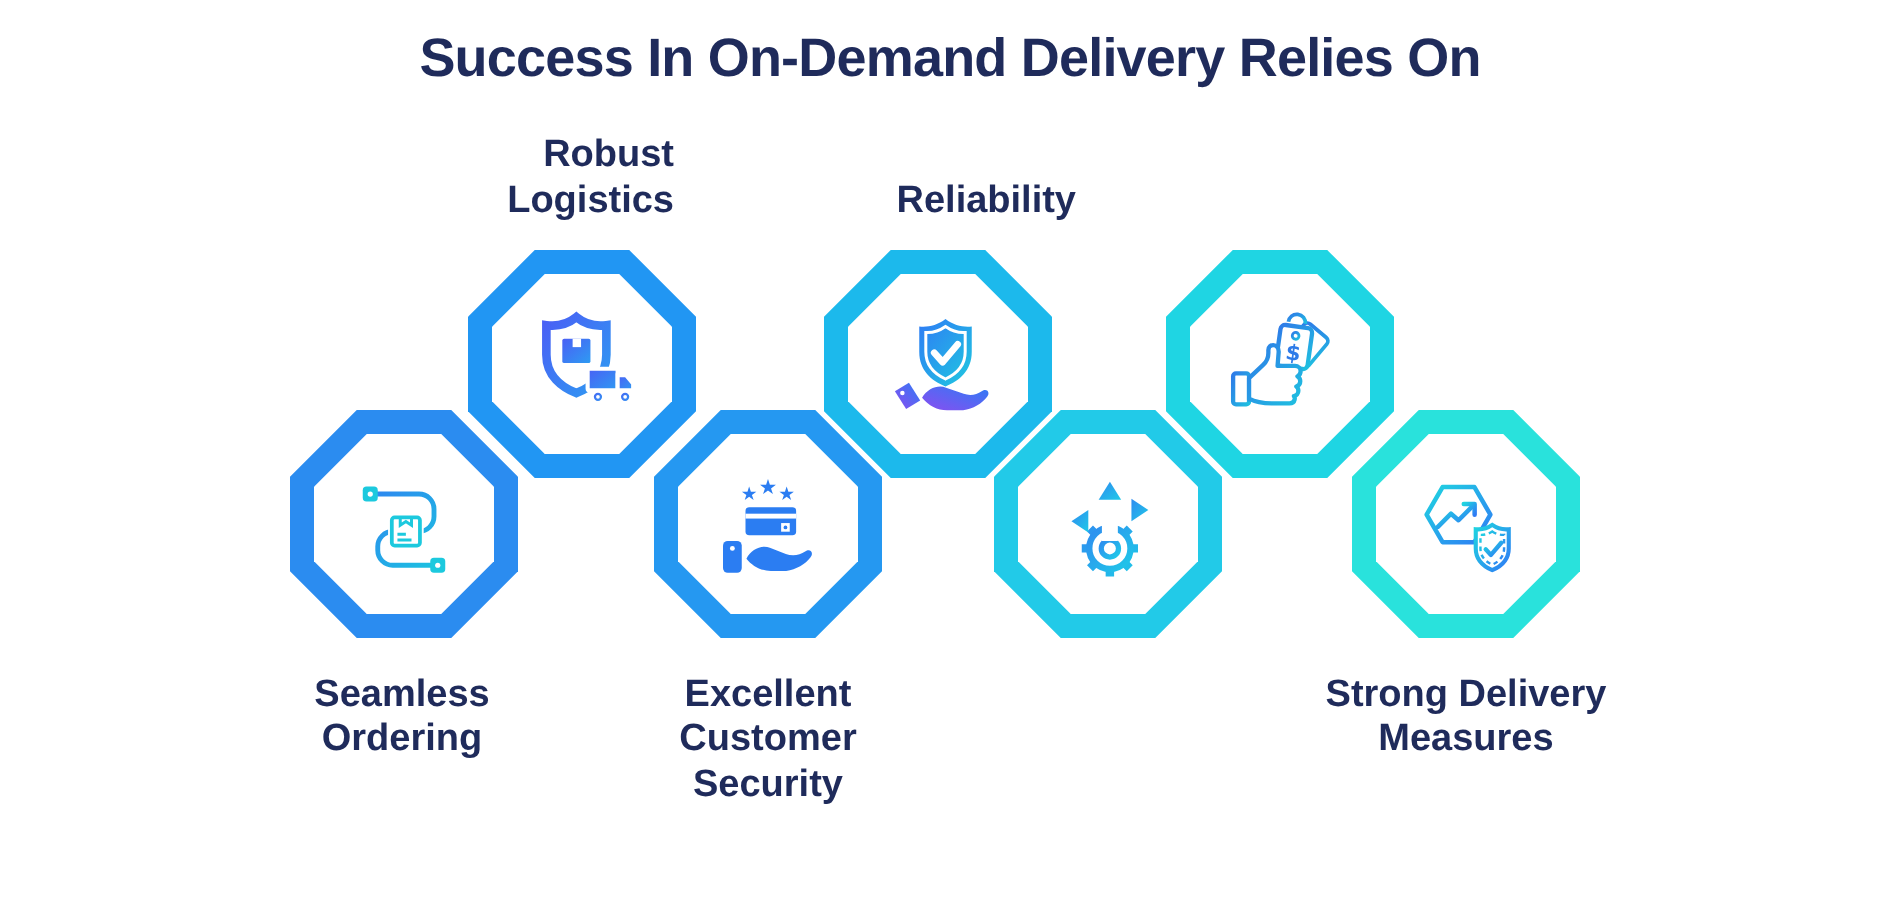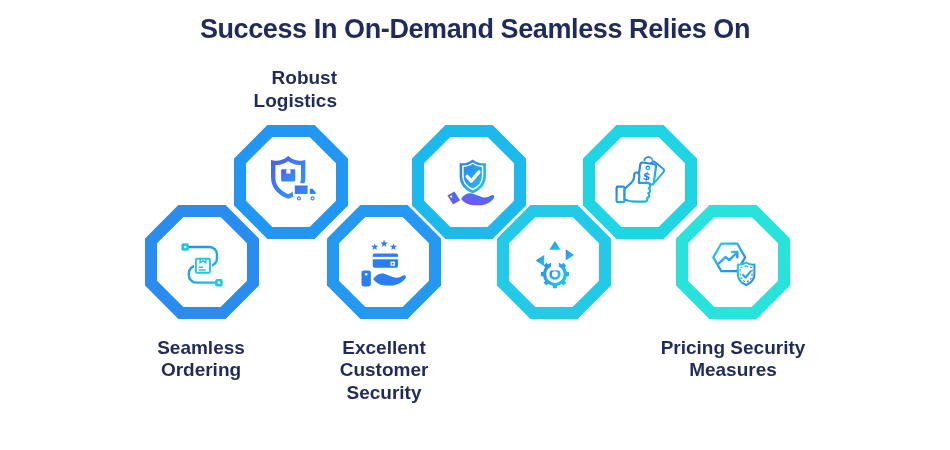--- a/index.html
+++ b/index.html
@@ -26,26 +26,27 @@
   }
   .label.row-top{bottom:338px;text-align:right;}
   .label.row-bottom{top:337px;}
   svg text{font-family:"DejaVu Sans","Liberation Sans",sans-serif;}
 </style>
 </head>
 <body>
 
 <div class="canvas">
 
-  <h1 class="title">Success In On-Demand Seamless Relies On</h1>
+  <h1 class="title">Success In On-Demand Delivery Relies On</h1>
 
   <div class="label row-bottom" style="left:201px;width:110px">Seamless Ordering</div>
   <div class="label row-top" style="left:291px;width:92px">Robust Logistics</div>
   <div class="label row-bottom" style="left:384px;width:160px">Excellent Customer Security</div>
-  <div class="label row-bottom" style="left:733px;width:152px">Pricing Security Measures</div>
+  <div class="label row-top" style="left:468px;width:140px">Reliability</div>
+  <div class="label row-bottom" style="left:733px;width:152px">Strong Delivery Measures</div>
 
   <div class="octagon row-bottom" style="left: 145px; --oct: #2B8CF0;">
     <div class="oct-ring"></div>
     <div class="oct-face"></div>
     <svg class="icon" viewBox="0 0 64 64">
       <defs>
           <linearGradient id="gr0" x1="0" y1="0" x2="1" y2="1">
         <stop offset="0" stop-color="#2E86F0"></stop>
             <stop offset="1" stop-color="#1CC2E0"></stop>
           </linearGradient>

